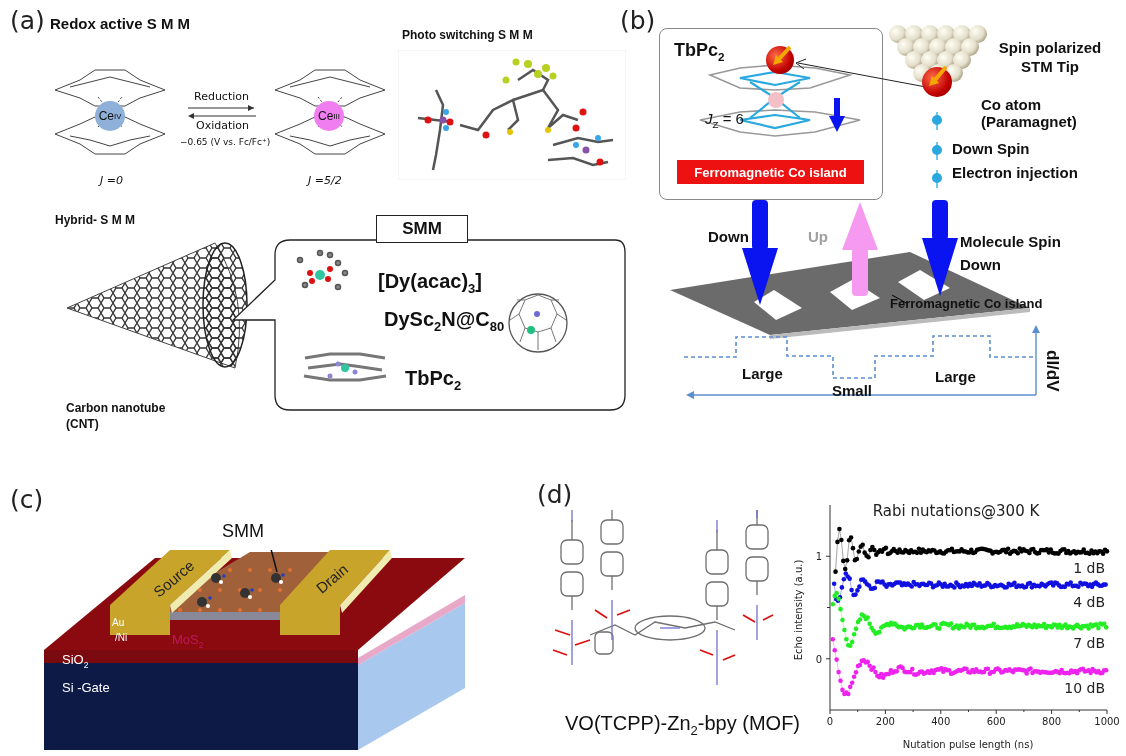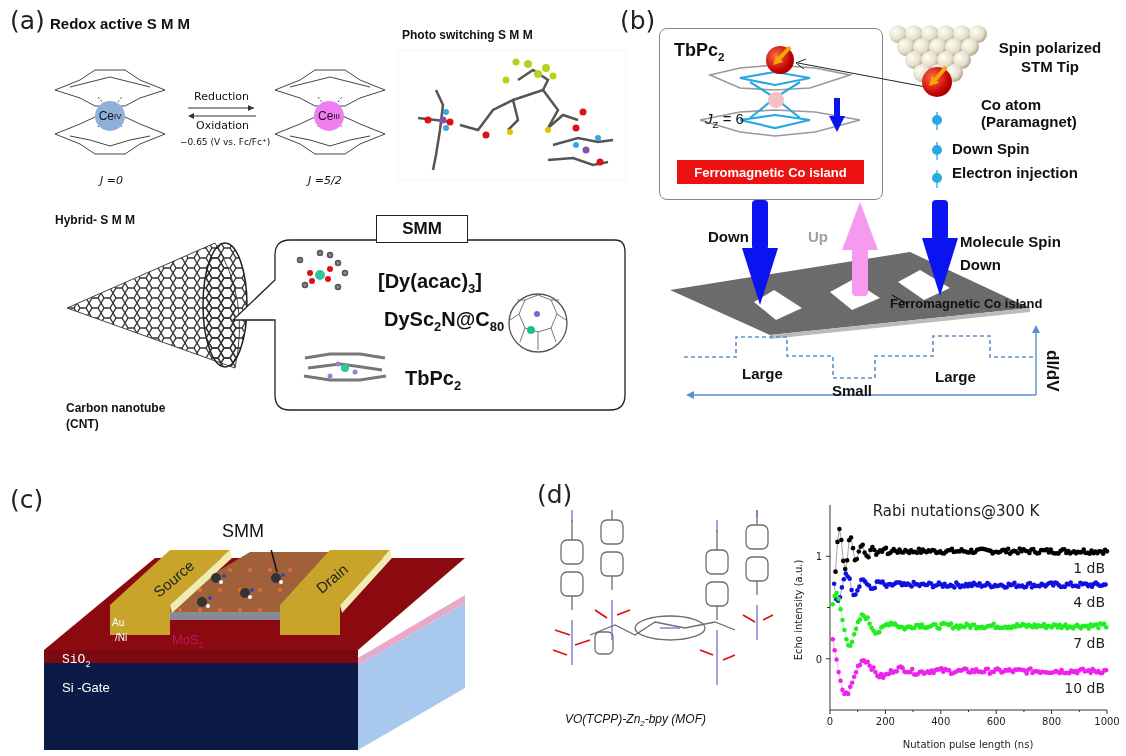--- a/index.html
+++ b/index.html
@@ -363,21 +363,21 @@
       <circle cx="243" cy="25" r="1.8"></circle>
     </g>
   <line x1="226" y1="-20" x2="237" y2="22" stroke="#111" stroke-width="1.5"></line>
 </svg>
 <div class="abs" style="left:222px;top:521px;font-size:18px;">SMM</div>
 <div class="abs" style="left:150px;top:570px;font-size:15px;color:#222;transform:rotate(-40deg);">Source</div>
 <div class="abs" style="left:314px;top:570px;font-size:15px;color:#222;transform:rotate(-40deg);">Drain</div>
 <div class="abs" style="left:112px;top:617px;font-size:10px;color:#fff;">Au</div>
 <div class="abs" style="left:115px;top:632px;font-size:10px;color:#fff;">/Ni</div>
 <div class="abs" style="left:172px;top:632px;font-size:13px;color:#be185d;"><span>MoS</span><sub>2</sub></div>
-<div class="abs" style="left:62px;top:652px;font-size:13px;color:#fff;font-family:Liberation Mono, monospace;"><span>SiO</span><sub>2</sub></div>
+<div class="abs" style="left:62px;top:652px;font-size:13px;color:#fff;"><span>SiO</span><sub>2</sub></div>
 <div class="abs" style="left:62px;top:680px;font-size:13px;color:#fff;">Si -Gate</div>
 
 <div class="abs plabel" style="left:537px;top:480px;">(d)</div>
 <svg class="abs" style="left:535px;top:510px;" width="240" height="200">
   <g stroke="#6e6e6e" stroke-width="1.3" fill="none">
     <g transform="translate(20,0)">
         <rect x="6" y="30" width="22" height="24" rx="6"></rect>
         <rect x="6" y="62" width="22" height="24" rx="6"></rect>
         <line x1="17" y1="10" x2="17" y2="30"></line>
         <line x1="17" y1="86" x2="17" y2="100"></line>
@@ -420,21 +420,21 @@
       <line x1="40" y1="135" x2="55" y2="130"></line>
       <line x1="18" y1="140" x2="32" y2="145"></line>
     <line x1="60" y1="100" x2="72" y2="108"></line>
       <line x1="82" y1="105" x2="95" y2="100"></line>
     <line x1="165" y1="140" x2="178" y2="145"></line>
       <line x1="188" y1="150" x2="200" y2="145"></line>
     <line x1="208" y1="105" x2="220" y2="112"></line>
       <line x1="228" y1="110" x2="238" y2="105"></line>
   </g>
 </svg>
-<div class="abs" style="left:565px;top:712px;font-size:12px;font-style:italic;"><span>VO(TCPP)-Zn</span><sub>2</sub><span>-bpy (MOF)</span></div>
+<div class="abs" style="left:565px;top:712px;font-size:20px;"><span>VO(TCPP)-Zn</span><sub>2</sub><span>-bpy (MOF)</span></div>
 
 <svg id="rabi" class="abs" style="left:780px;top:490px;" width="346" height="266">
   <g id="rabi-axes">
       <line x1="50" y1="15" x2="50" y2="220" stroke="#333" stroke-width="1"></line>
       <line x1="50" y1="220" x2="327" y2="220" stroke="#333" stroke-width="1"></line>
       <line x1="50" y1="220" x2="50" y2="224" stroke="#333"></line>
       <text x="50" y="235" font-size="10" text-anchor="middle" fill="#222">0</text>
       <line x1="105.4" y1="220" x2="105.4" y2="224" stroke="#333"></line>
       <text x="105.4" y="235" font-size="10" text-anchor="middle" fill="#222">200</text>
       <line x1="160.8" y1="220" x2="160.8" y2="224" stroke="#333"></line>

